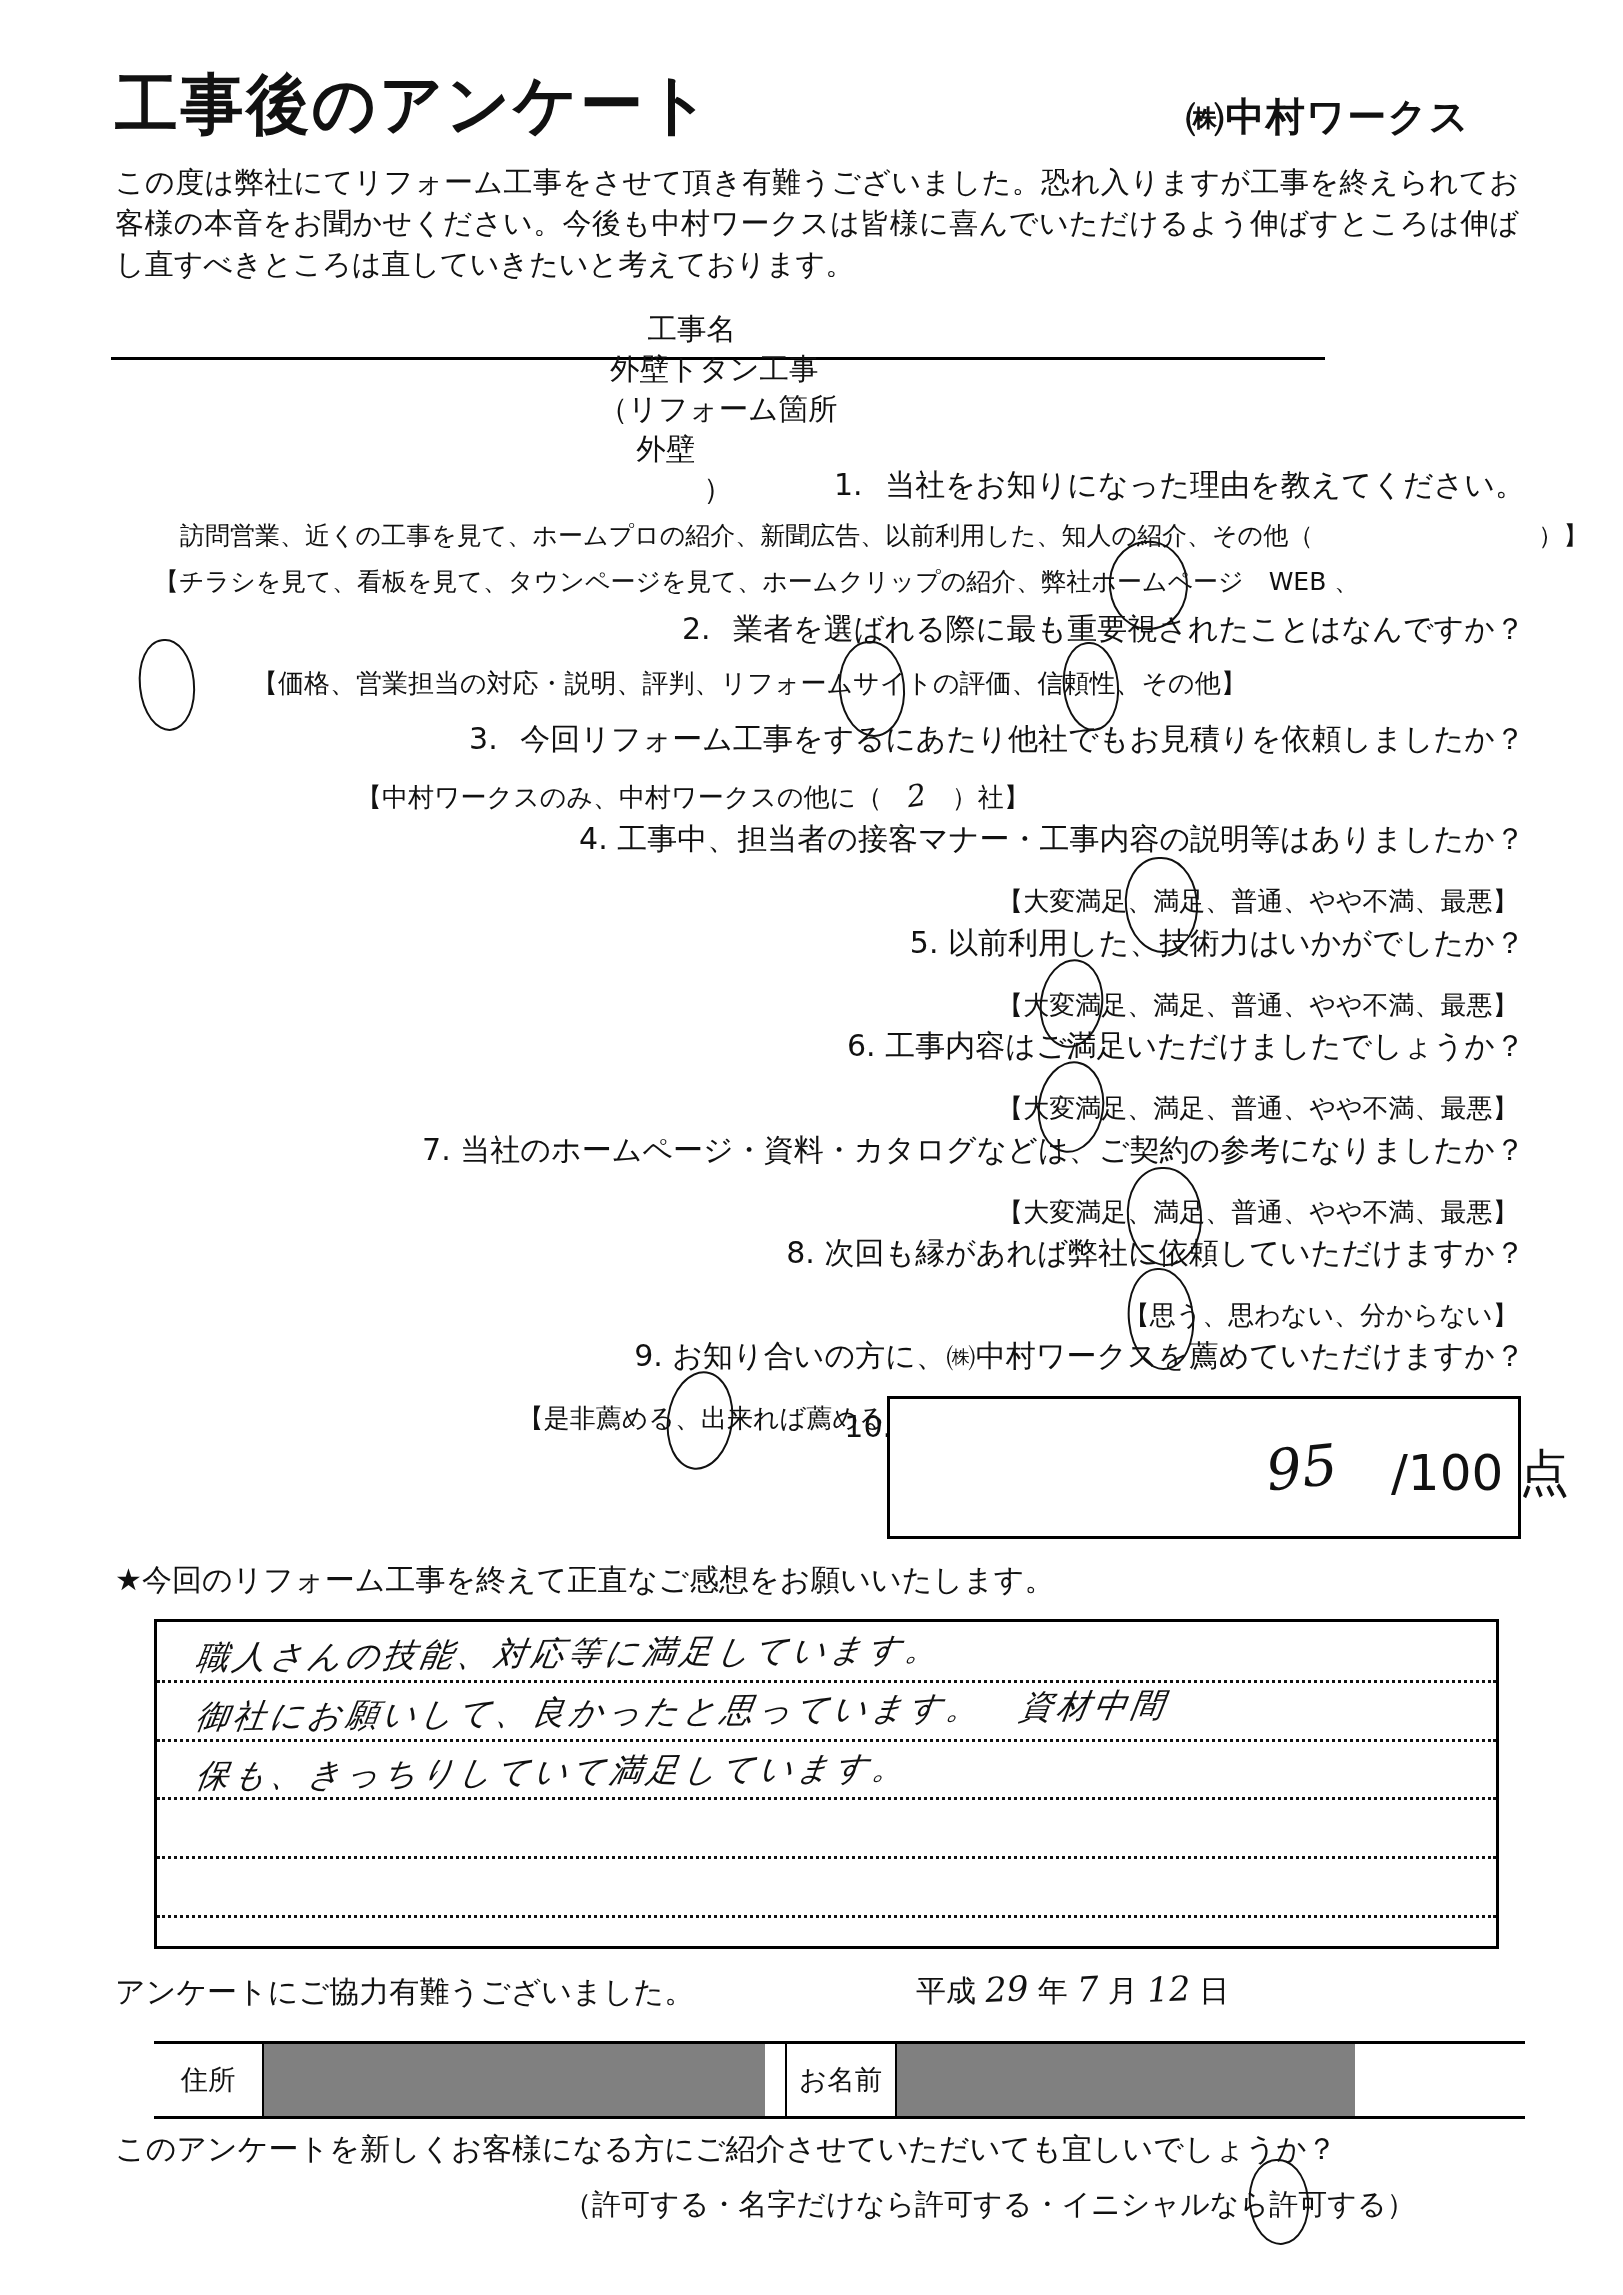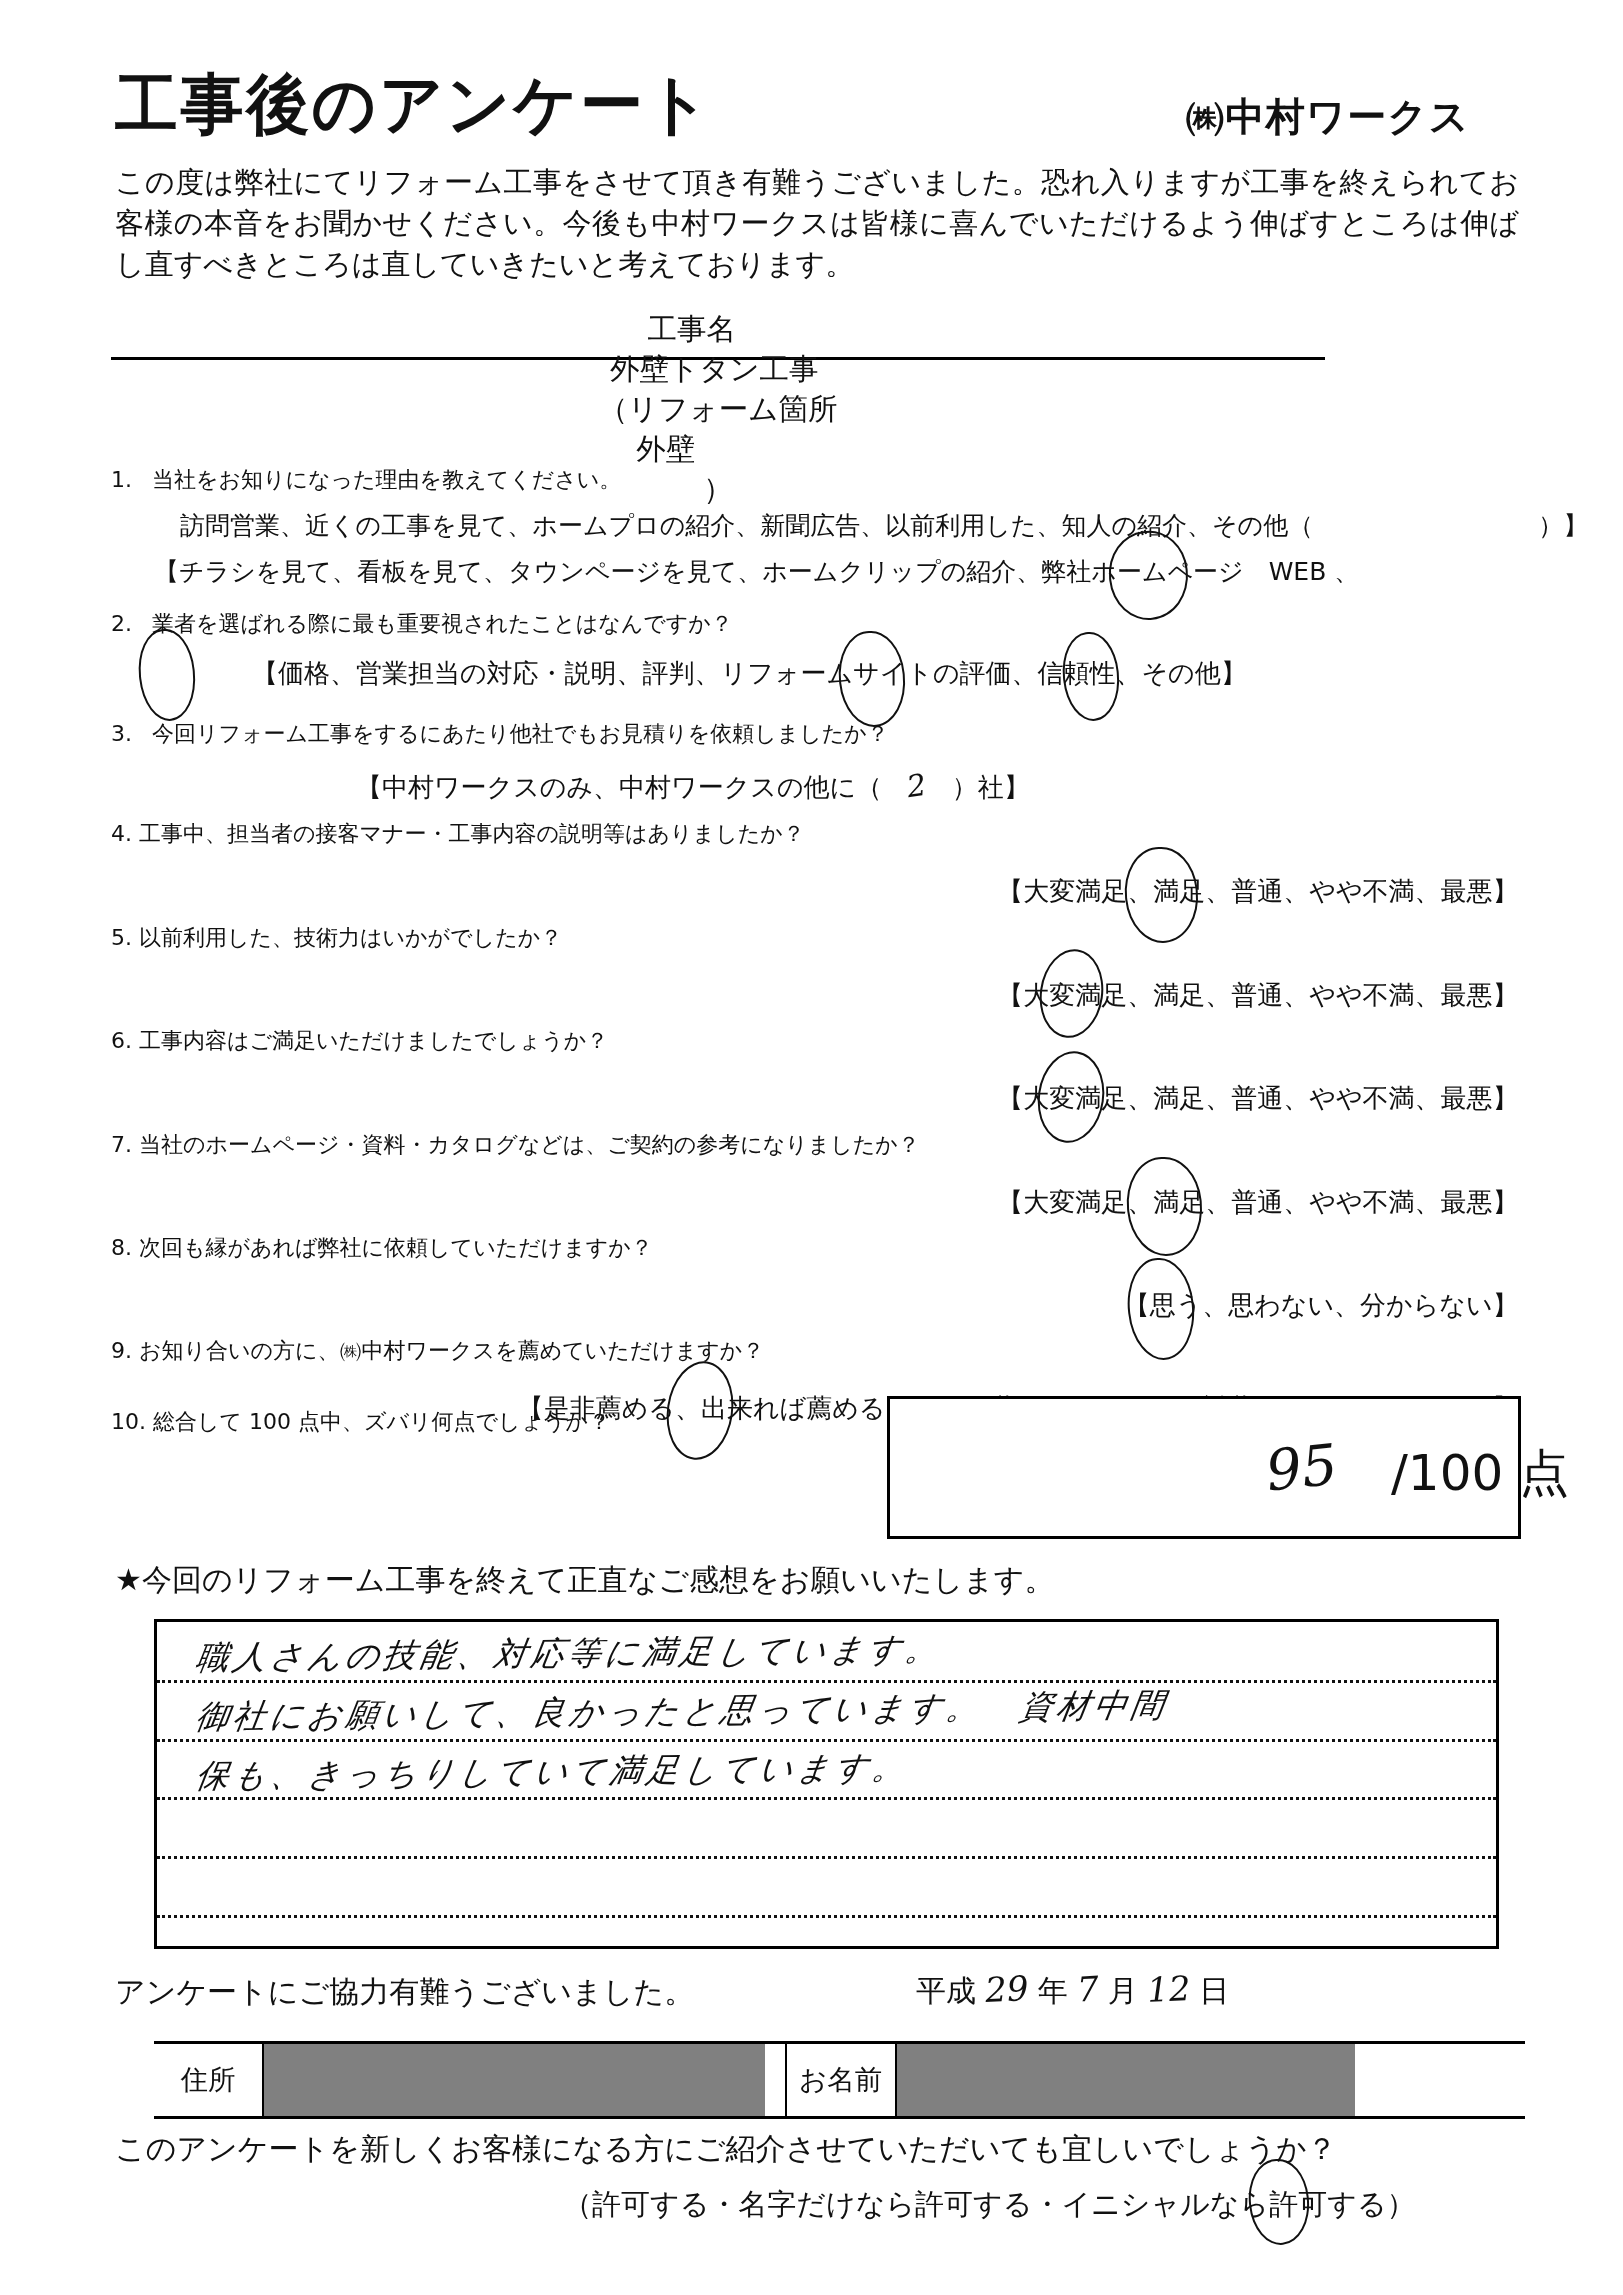--- a/index.html
+++ b/index.html
@@ -56,21 +56,21 @@
   .m-value{width:216px;flex:none;}
   .m-paren{flex:none;}
   .m-sub{width:183px;flex:none;text-align:left;padding-left:19.6px;}
   .m-sub2{width:164px;flex:none;padding-left:18.3px;}
   .m-label2{width:167px;flex:none;padding-left:46px;}
   
   .q{
     position:absolute;left:111px;width:1414px;
     font-family:"DejaVu Sans","Liberation Sans",sans-serif;
   }
-  .q-text{font-size:22px;line-height:1.2;white-space:nowrap;}
+  .q-text{font-size:30px;line-height:1.2;white-space:nowrap;text-align:right;}
   .opts{
     font-size:26px;line-height:1.25;white-space:nowrap;position:relative;
   }
   .opts.right{text-align:right;padding-right:6.5px;}
   .opts.sub{font-size:25px;}
   .opts-inner{display:inline-block;position:relative;}
   
   .ink{
     position:absolute;
     border:2.6px solid #111;

